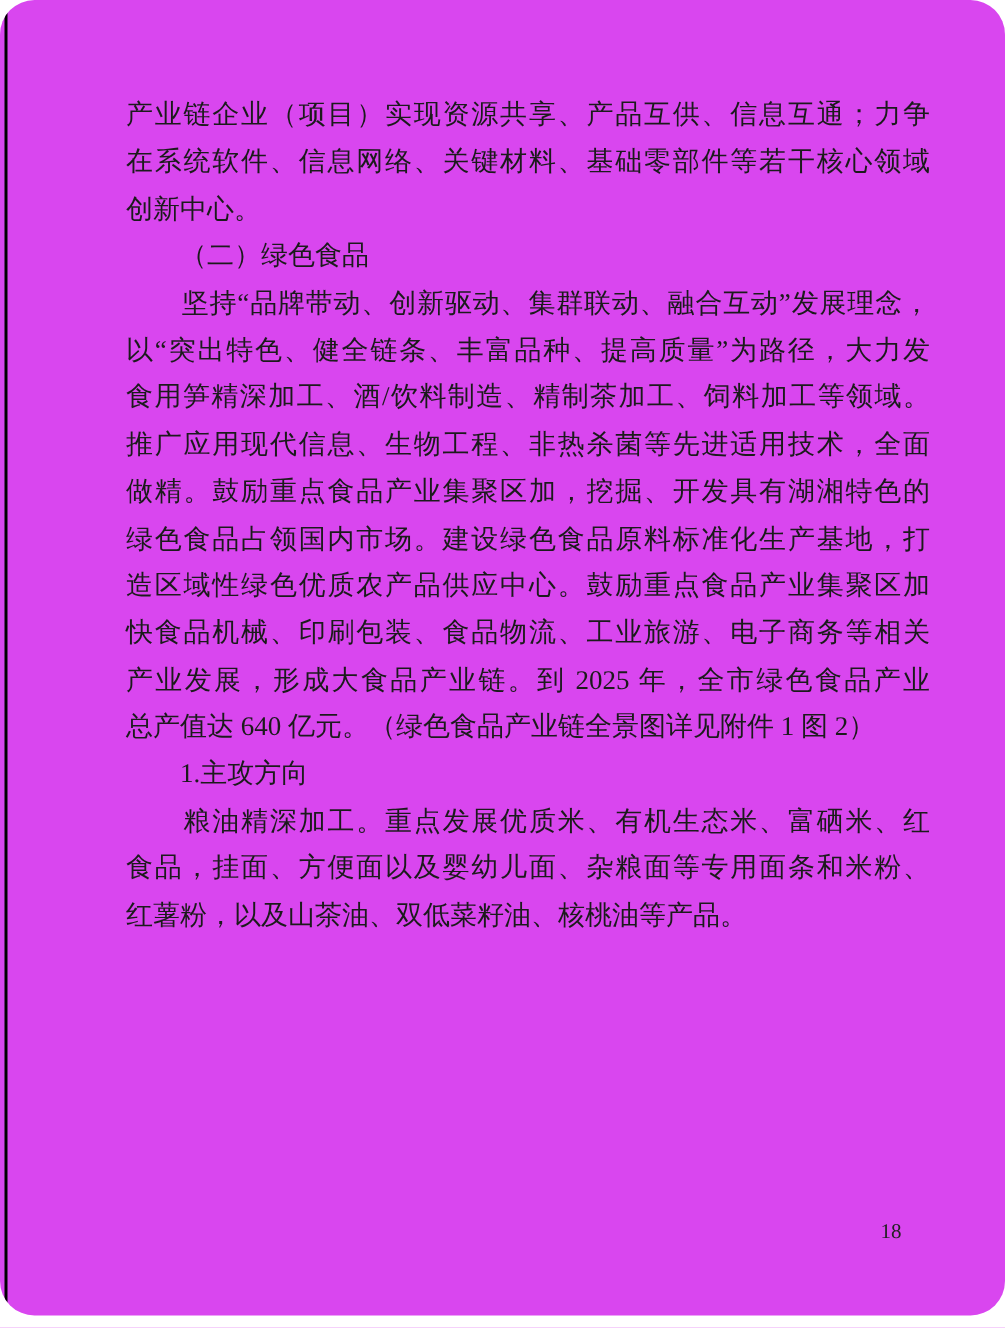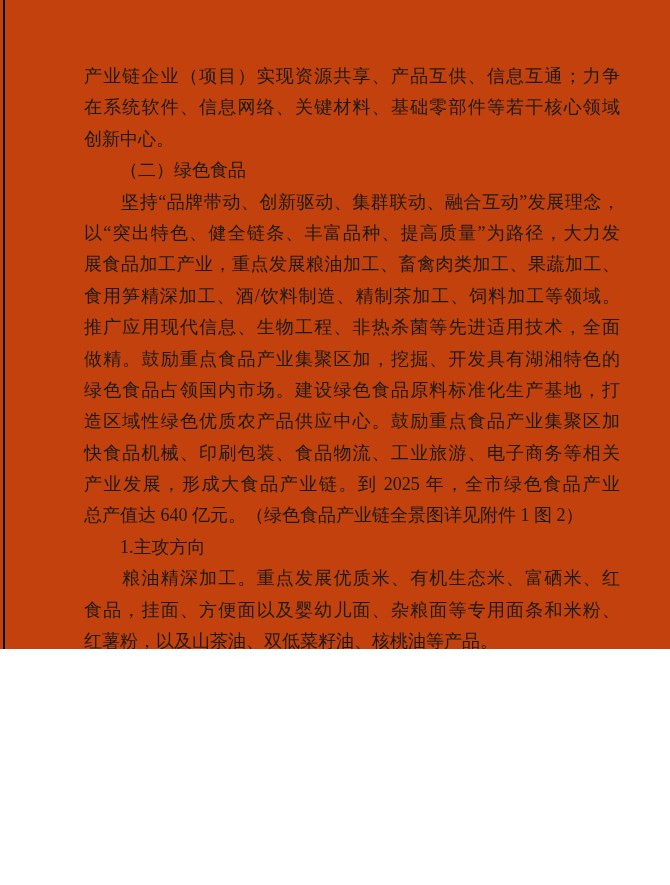--- a/index.html
+++ b/index.html
@@ -10,23 +10,24 @@
   body {
     width: 670px;
     height: 885px;
     position: relative;
     font-family: "Liberation Serif", "DejaVu Serif", serif;
     overflow: hidden;
   }
   .page {
     position: absolute;
     left: 0; top: 0;
-    width: 670px; height: 649px;
-    background: #c2410c;
+    width: 670px; height: 877px;
+    background: #d946ef;
     overflow: hidden;
+    border-radius: 23px;
   }
   .edge-left {
     position: absolute;
     left: 3px; top: 0;
     width: 2px; height: 882px;
     background: #000000;
   }
   .edge-bottom {
     position: absolute;
     left: 0; top: 882px;
@@ -66,21 +67,20 @@
 <div class="page">
   <div class="edge-left" style="background: rgb(0, 0, 0);"></div>
   <div class="edge-bottom" style="background: rgb(0, 0, 0);"></div>
   <div class="text-block" style="color: rgb(27, 27, 27);">
       <div class="line fill"><span>产业链企业（项目）实现资源共享、产品互供、信息互通；力争</span></div>
       <div class="line fill"><span>在系统软件、信息网络、关键材料、基础零部件等若干核心领域</span></div>
       <div class="line"><span>创新中心。</span></div>
       <div class="line"><span class="b">　　（二）绿色食品</span></div>
       <div class="line fill"><span>　　坚持“品牌带动、创新驱动、集群联动、融合互动”发展理念，</span></div>
       <div class="line fill"><span>以“突出特色、健全链条、丰富品种、提高质量”为路径，大力发</span></div>
-      <div class="line fill"><span>展食品加工产业，重点发展粮油加工、畜禽肉类加工、果蔬加工、</span></div>
       <div class="line fill"><span>食用笋精深加工、酒/饮料制造、精制茶加工、饲料加工等领域。</span></div>
       <div class="line fill"><span>推广应用现代信息、生物工程、非热杀菌等先进适用技术，全面</span></div>
       <div class="line fill"><span>做精。鼓励重点食品产业集聚区加，挖掘、开发具有湖湘特色的</span></div>
       <div class="line fill"><span>绿色食品占领国内市场。建设绿色食品原料标准化生产基地，打</span></div>
       <div class="line fill"><span>造区域性绿色优质农产品供应中心。鼓励重点食品产业集聚区加</span></div>
       <div class="line fill"><span>快食品机械、印刷包装、食品物流、工业旅游、电子商务等相关</span></div>
       <div class="line fill"><span>产业发展，形成大食品产业链。到 2025 年，全市绿色食品产业</span></div>
       <div class="line"><span>总产值达 640 亿元。（绿色食品产业链全景图详见附件 1 图 2）</span></div>
       <div class="line"><span class="b">　　1.主攻方向</span></div>
       <div class="line fill"><span class="b">　　粮油精深加工。</span><span>重点发展优质米、有机生态米、富硒米、红</span></div>

